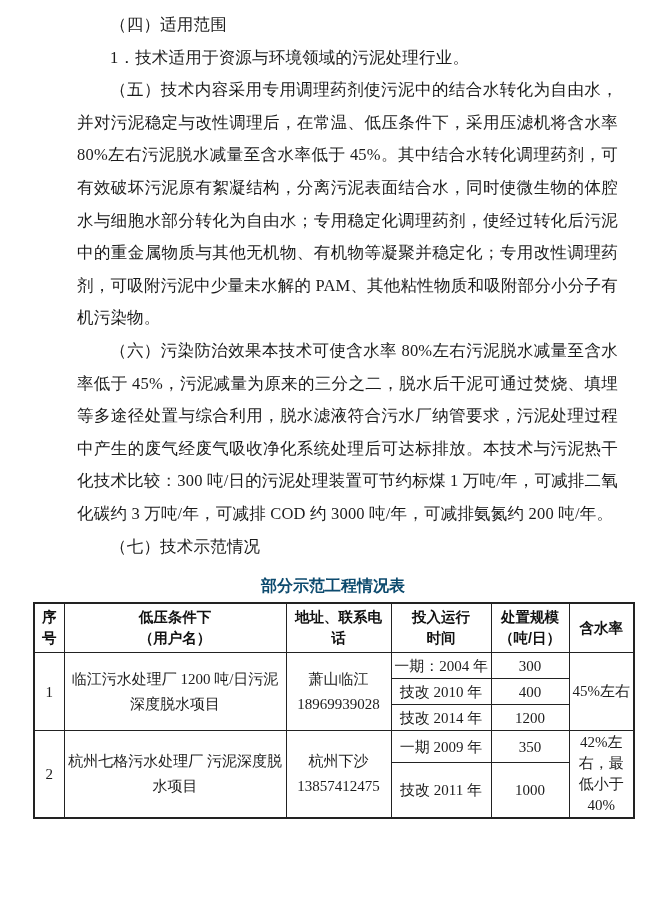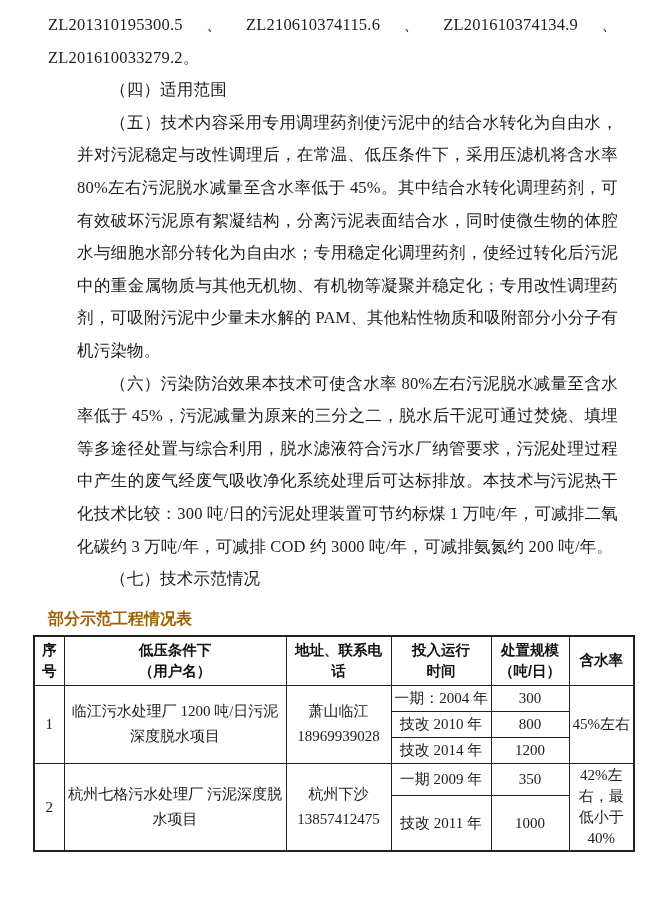--- a/index.html
+++ b/index.html
@@ -26,25 +26,25 @@
     line-height: 32.6px;
     text-align: justify;
     letter-spacing: 0.2px;
   }
   .content p.indent {
     text-indent: 2em;
     margin-left: 29px;
   }
   .table-title {
     margin: 13px 0 5px 0;
-    text-align: left;
+    text-align: center;
     font-family: "Liberation Sans", "DejaVu Sans", sans-serif;
     font-weight: bold;
     font-size: 16px;
-    color: #a16207;
+    color: #0c4a6e;
   }
   table.demo {
     border-collapse: collapse;
     table-layout: fixed;
     width: 600px;
     margin-left: -15px;
     border: 2px solid #222;
   }
   table.demo th, table.demo td {
     border: 1px solid #222;
@@ -79,24 +79,24 @@
   th .hl {
     display: block;
   }
 </style>
 </head>
 <body>
 
 <div class="page">
   <div class="content">
 
-    <p>ZL201310195300.5、ZL210610374115.6、ZL201610374134.9、ZL201610033279.2。</p>
 
     <p class="indent">（四）适用范围</p>
 
+    <p class="indent">1．技术适用于资源与环境领域的污泥处理行业。</p>
 
 
     <p class="indent">（五）技术内容采用专用调理药剂使污泥中的结合水转化为自由水，并对污泥稳定与改性调理后，在常温、低压条件下，采用压滤机将含水率 80%左右污泥脱水减量至含水率低于 45%。其中结合水转化调理药剂，可有效破坏污泥原有絮凝结构，分离污泥表面结合水，同时使微生物的体腔水与细胞水部分转化为自由水；专用稳定化调理药剂，使经过转化后污泥中的重金属物质与其他无机物、有机物等凝聚并稳定化；专用改性调理药剂，可吸附污泥中少量未水解的 PAM、其他粘性物质和吸附部分小分子有机污染物。</p>
 
     <p class="indent">（六）污染防治效果本技术可使含水率 80%左右污泥脱水减量至含水率低于 45%，污泥减量为原来的三分之二，脱水后干泥可通过焚烧、填埋等多途径处置与综合利用，脱水滤液符合污水厂纳管要求，污泥处理过程中产生的废气经废气吸收净化系统处理后可达标排放。本技术与污泥热干化技术比较：300 吨/日的污泥处理装置可节约标煤 1 万吨/年，可减排二氧化碳约 3 万吨/年，可减排 COD 约 3000 吨/年，可减排氨氮约 200 吨/年。</p>
 
     <p class="indent">（七）技术示范情况</p>
 
     <div class="table-title">部分示范工程情况表</div>
 
@@ -146,21 +146,21 @@
           <td rowspan="3" class="multiline">
             <span class="hl">萧山临江</span>
             <span class="hl">18969939028</span>
           </td>
           <td class="phase">一期：2004 年</td>
           <td class="phase">300</td>
           <td rowspan="3" class="moisture">45%左右</td>
         </tr>
         <tr>
           <td class="phase">技改 2010 年</td>
-          <td class="phase">800</td>
+          <td class="phase">400</td>
         </tr>
         <tr>
           <td class="phase">技改 2014 年</td>
           <td class="phase">1200</td>
         </tr>
         <tr>
           <td rowspan="2">2</td>
           <td rowspan="2" class="multiline">
             <span class="hl">杭州七格污水处理厂</span>
             <span class="hl">污泥深度脱水项目</span>

